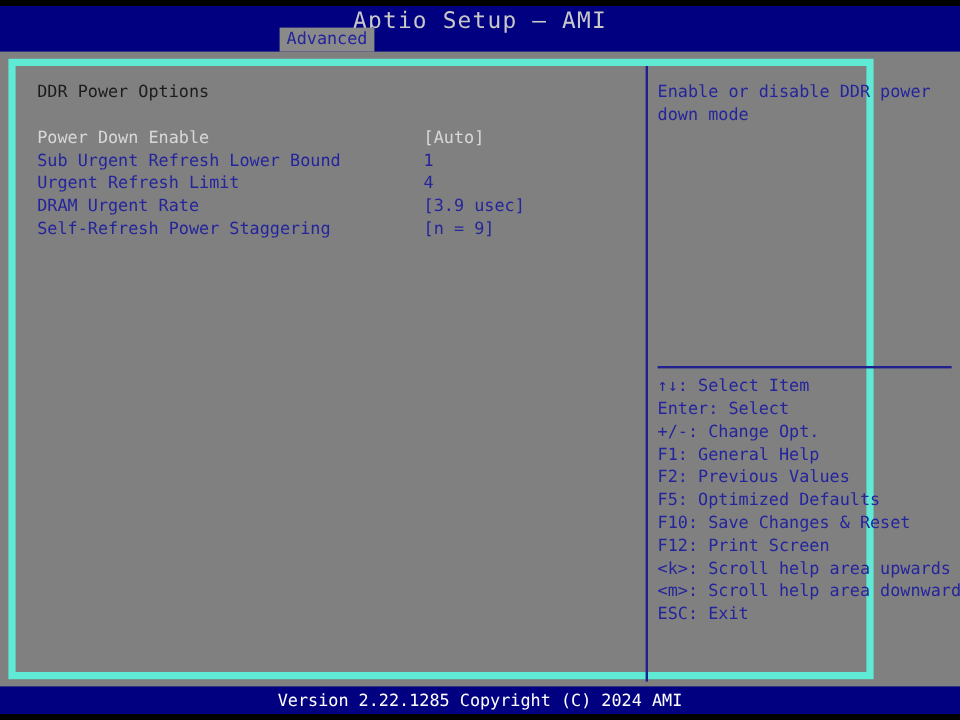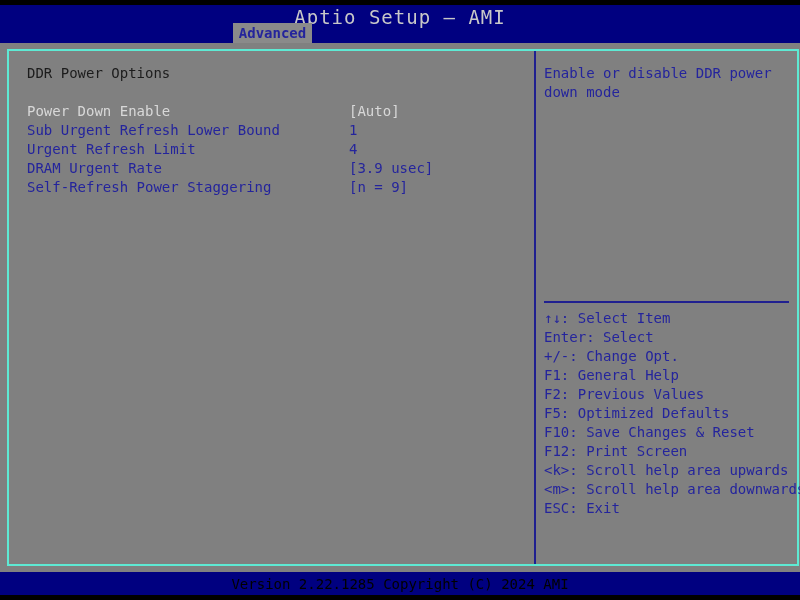--- a/index.html
+++ b/index.html
@@ -62,30 +62,29 @@
     left: 233px; top: 0px;
     width: 79px;
     height: 20px;
     background: #8a8a8a;
     color: #24249c;
     font-size: 14px;
     line-height: 20px;
     text-align: center;
     white-space: pre;
     box-sizing: border-box;
-    font-weight: bold;
   }
 
   
   .frame {
     position: absolute;
     left: 7px; top: 49px;
-    width: 792px;
+    width: 721px;
     height: 517px;
-    border: 2px solid #5eead4;
+    border: 6px solid #5eead4;
     box-sizing: border-box;
     background: #808080;
   }
 
   
   .v-divider {
     position: absolute;
     left: 525px; top: 0px;
     width: 2px;
     height: 513px;
@@ -179,21 +178,21 @@
     left: 0; top: 572px;
     width: 800px;
     height: 23px;
     background: #000080;
   }
   .footer-text {
     position: absolute;
     left: 0; top: 575px;
     width: 800px;
     text-align: center;
-    color: #000000;
+    color: #ffffff;
     font-size: 14px;
     line-height: 19px;
     white-space: pre;
   }
   .bottom-strip {
     position: absolute;
     left: 0; top: 595px;
     width: 800px; height: 5px;
     background: #000000;
   }

